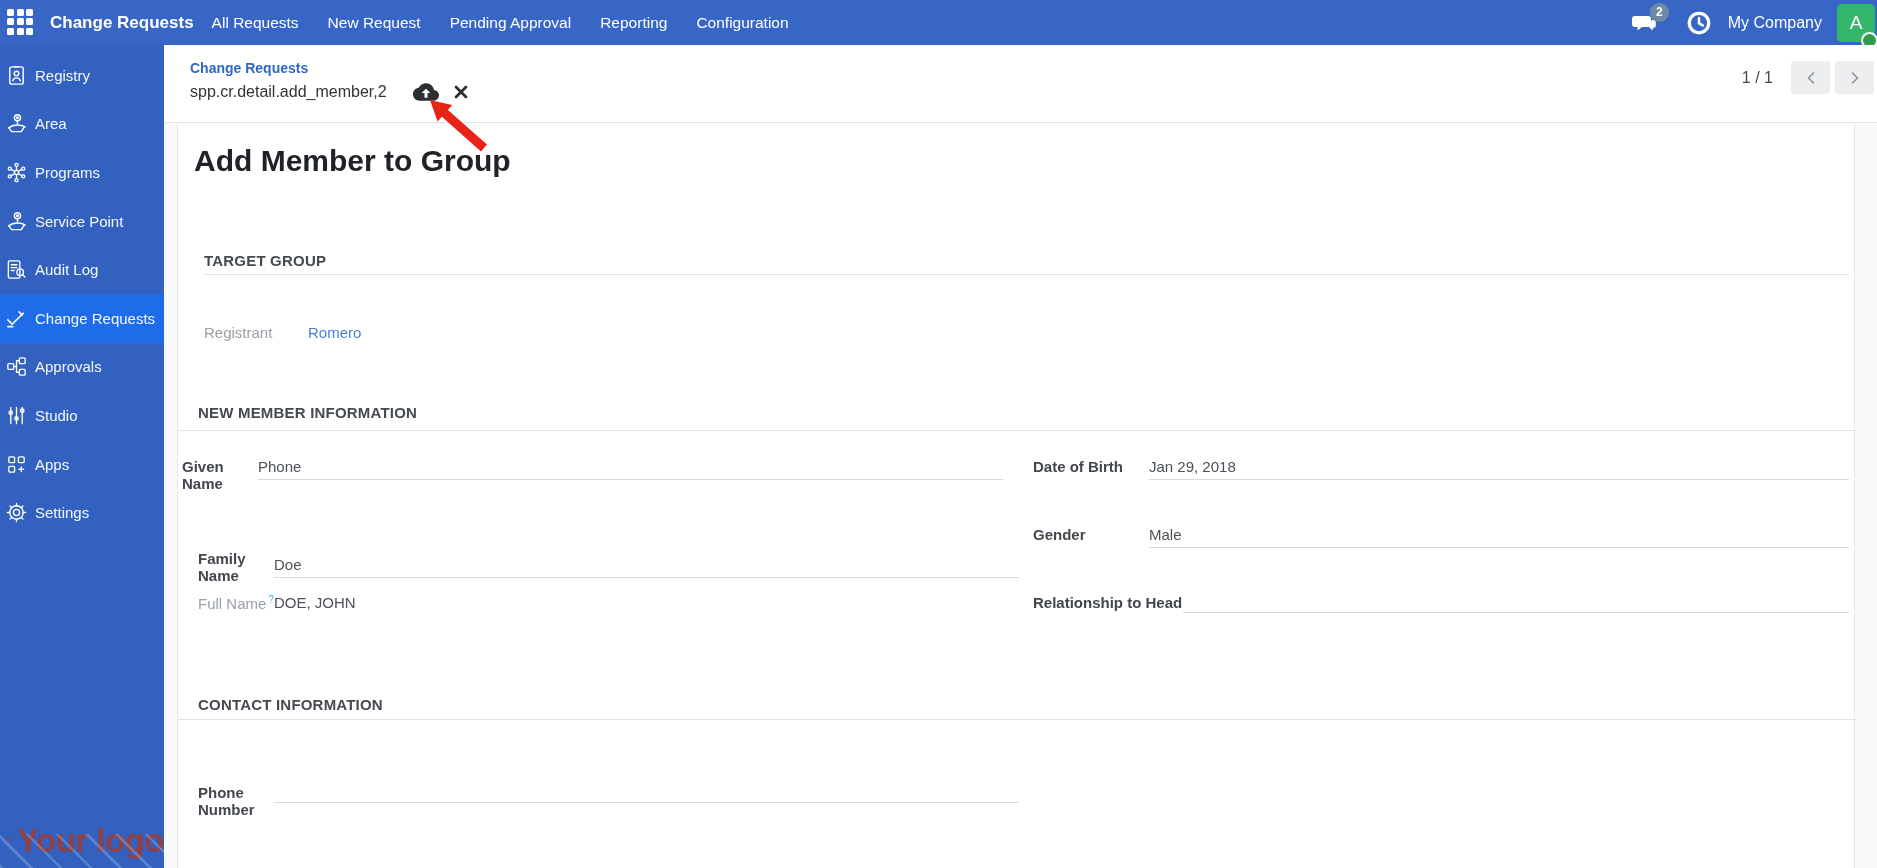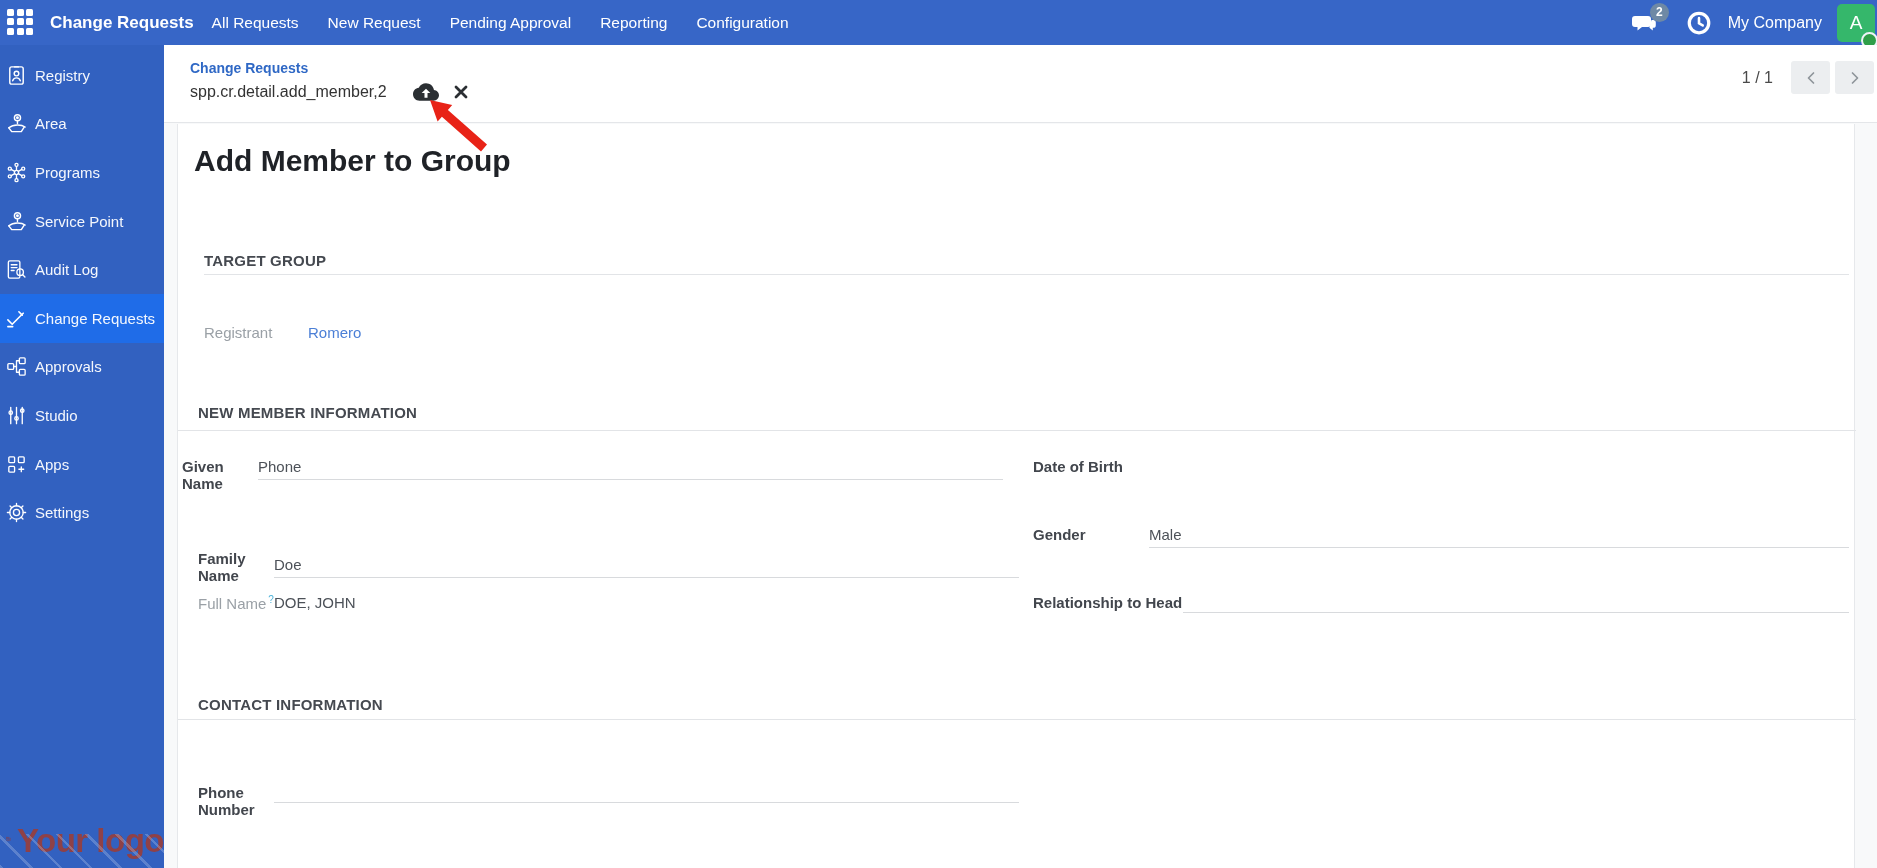--- a/index.html
+++ b/index.html
@@ -273,20 +273,21 @@
       <span class="lbl" style="width:76px;">Family Name</span>
       <span class="val underlined">Doe</span>
     </div>
     <div class="field" style="left:20px; top:470px; width:821px;">
       <span class="lbl muted" style="width:76px;"><span>Full Name</span><sup class="help-sup">?</sup></span>
       <span class="val">DOE, JOHN</span>
     </div>
 
     <div class="field" style="left:855px; top:334px; width:816px;">
       <span class="lbl" style="width:116px;">Date of Birth</span>
+      <span class="val underlined">Jan 29, 2018</span>
     </div>
     <div class="field" style="left:855px; top:470px; width:816px;">
       <span class="lbl" style="width:150px; margin-right:-34px;">Relationship to Head</span>
       <span class="val underlined" style="margin-left:34px;"></span>
     </div>
     <div class="field" style="left:855px; top:402px; width:816px;">
       <span class="lbl" style="width:116px;">Gender</span>
       <span class="val underlined">Male</span>
     </div>
 

